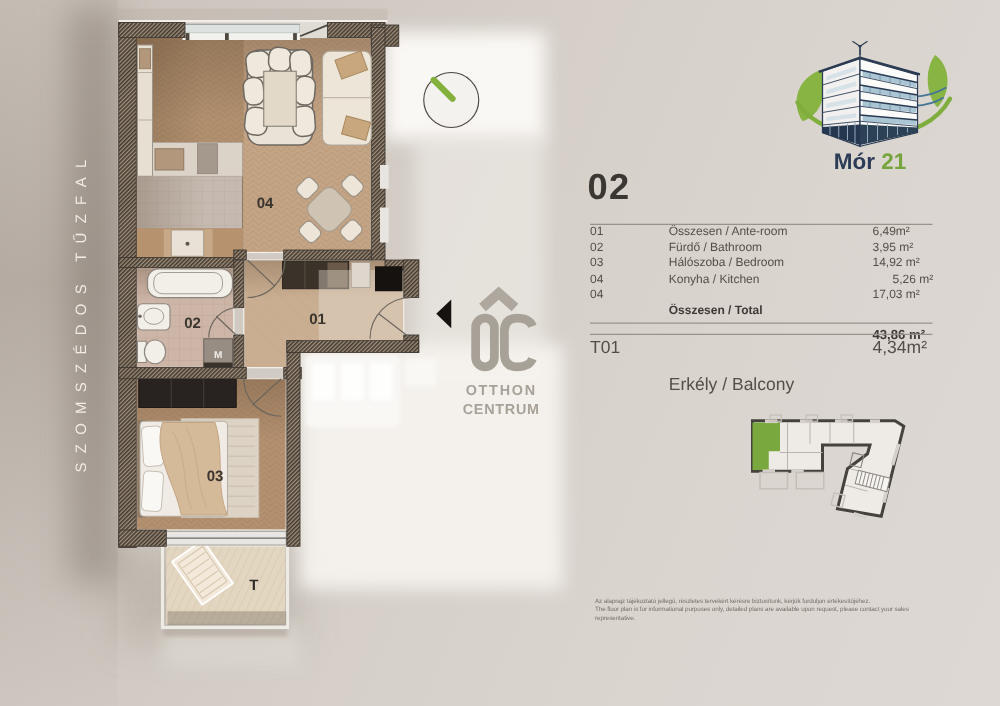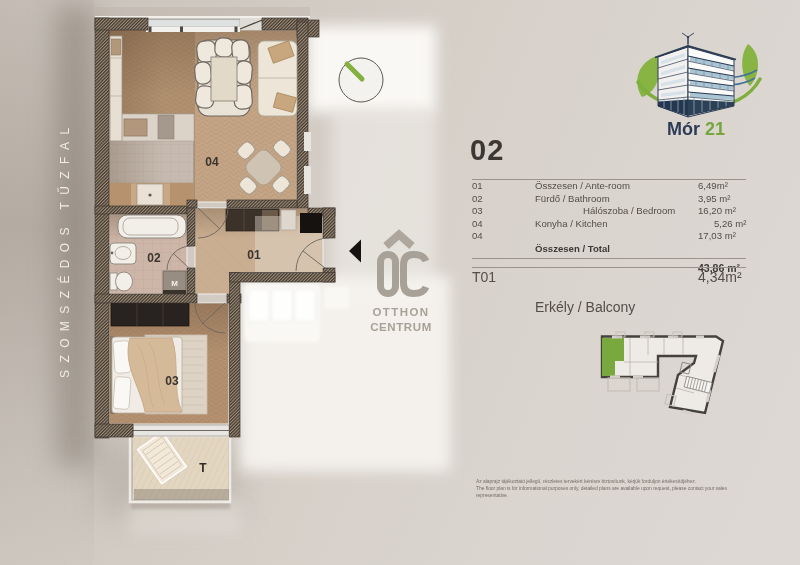--- a/index.html
+++ b/index.html
@@ -462,22 +462,22 @@
         <span style="position:absolute;left:63px;">Összesen / Ante-room</span>
         <span style="position:absolute;left:226px;">6,49m²</span>
       </div>
     <div style="position:relative;height:12.5px;line-height:12.5px;">
         <span style="position:absolute;left:0;">02</span>
         <span style="position:absolute;left:63px;">Fürdő / Bathroom</span>
         <span style="position:absolute;left:226px;">3,95 m²</span>
       </div>
     <div style="position:relative;height:12.5px;line-height:12.5px;">
         <span style="position:absolute;left:0;">03</span>
-        <span style="position:absolute;left:63px;margin-left:48px;">Hálószoba / Bedroom</span>
-        <span style="position:absolute;left:226px;">16,20 m²</span>
+        <span style="position:absolute;left:63px;">Hálószoba / Bedroom</span>
+        <span style="position:absolute;left:226px;">14,92 m²</span>
       </div>
     <div style="position:relative;height:12.5px;line-height:12.5px;">
         <span style="position:absolute;left:0;">04</span>
         <span style="position:absolute;left:63px;">Konyha / Kitchen</span>
         <span style="position:absolute;left:226px;margin-left:16px;">5,26 m²</span>
       </div>
     <div style="position:relative;height:12.5px;line-height:12.5px;">
         <span style="position:absolute;left:0;">04</span>
         <span style="position:absolute;left:226px;">17,03 m²</span>
       </div>

